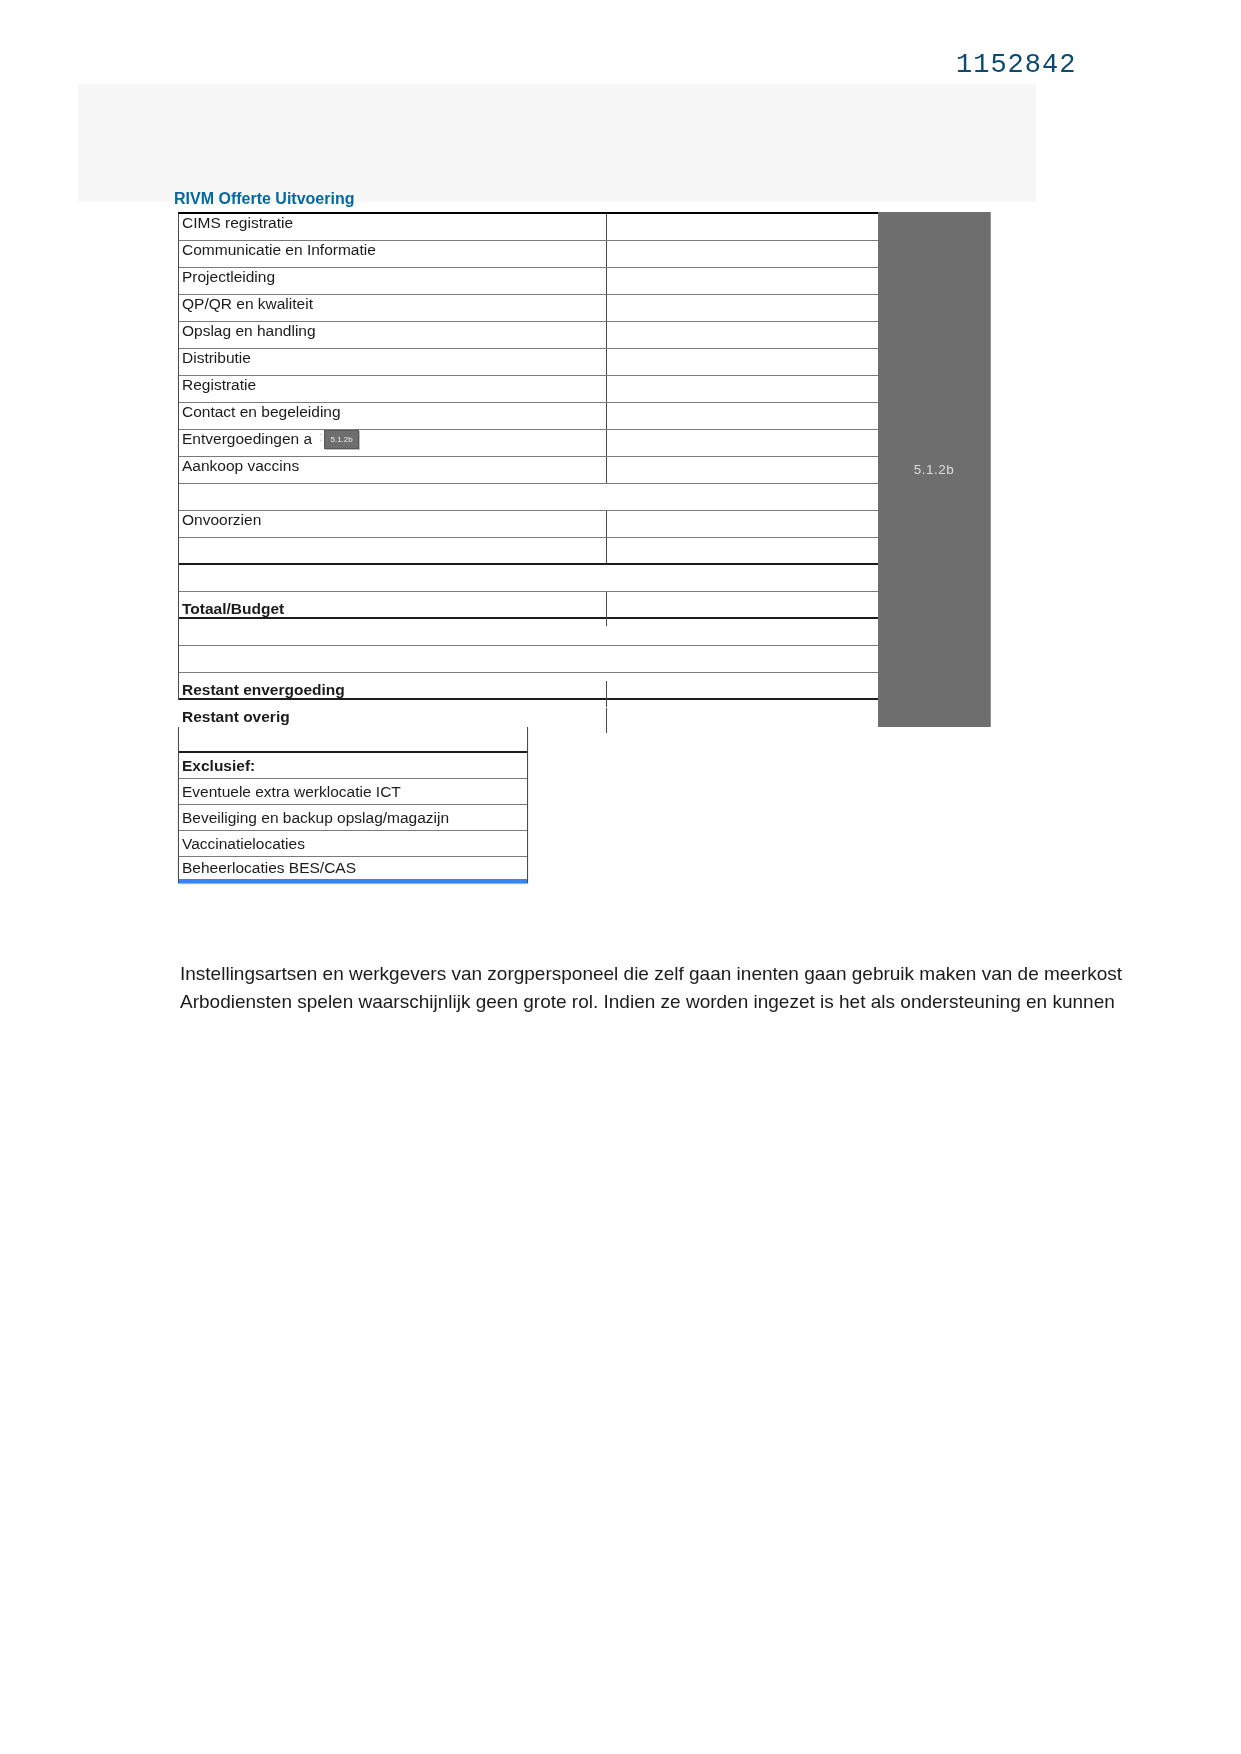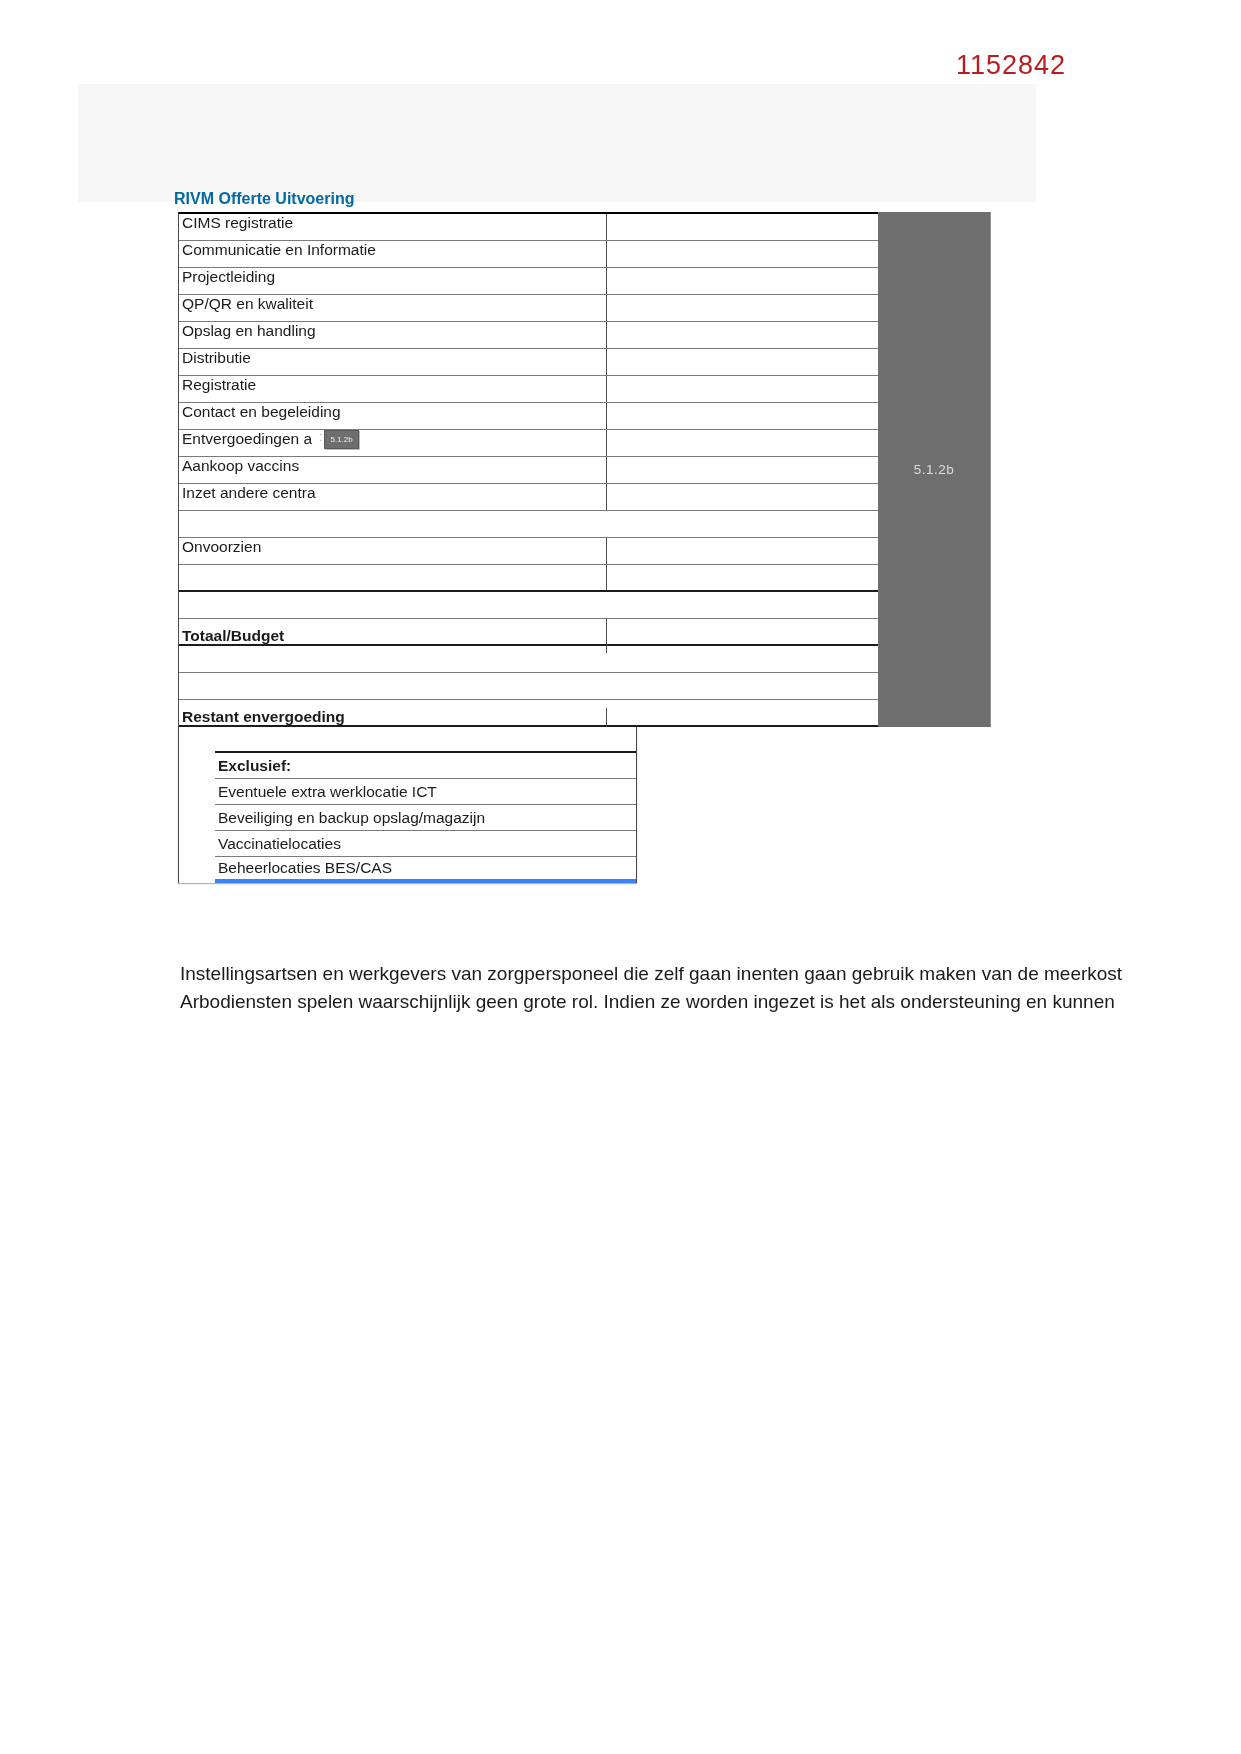--- a/index.html
+++ b/index.html
@@ -3,21 +3,21 @@
 <meta charset="utf-8">
 <style>
   html, body { margin: 0; padding: 0; }
   body {
     width: 1241px; height: 1754px; position: relative;
     background: #ffffff; overflow: hidden;
     font-family: "Liberation Sans", "DejaVu Sans", sans-serif;
     color: #1b1b1b;
   }
   .scan-band { position: absolute; left: 78px; top: 84px; width: 958px; height: 118px; background: #f7f7f7; }
-  .doc-number { position: absolute; left: 956px; top: 50px; font-size: 27px; letter-spacing: 1px; color: #b91c1c; }
+  .doc-number { position: absolute; left: 956px; top: 50px; font-size: 27px; letter-spacing: 1px; color: #0c4a6e; font-family: Liberation Mono, monospace; }
   .tbl-title { position: absolute; left: 174px; top: 190px; font-size: 16px; font-weight: 700; color: #0369a1; white-space: nowrap; }
 
   .main-table {
     position: absolute; left: 178px; top: 212px; width: 701px;
     border-top: 2px solid #000; border-left: 1px solid #4a4a4a;
     box-sizing: border-box; background: #fff;
   }
   .trow { display: flex; height: 27px; border-bottom: 1px solid #7a7a7a; box-sizing: border-box; }
   .trow.dark-bottom { border-bottom: 2px solid #1c1c1c; }
   .cell { box-sizing: border-box; height: 100%; }
@@ -30,23 +30,23 @@
   .trow.bold .lbl { font-weight: 700; margin-top: 35px; }
 
   .redact-mark { color: #b9b9b9; font-size: 12px; margin: 0 2px 0 7px; }
   .redact-box {
     display: inline-block; background: #6d6d6d; color: #efefec;
     font-size: 8px; line-height: 17px; height: 17px; padding: 0 5px;
     border: 1px solid #595959; box-shadow: 1px 1px 0 rgba(0,0,0,0.25);
   }
 
   .excl-table {
-    position: absolute; left: 178px; top: 727px; width: 459px;
+    position: absolute; left: 178px; top: 727px; width: 350px;
     border-left: 1px solid #4a4a4a; border-right: 1px solid #4a4a4a;
-    box-sizing: border-box; background: #fff; box-shadow: 0 1px 1px rgba(0,0,0,0.3); padding-left: 36px;
+    box-sizing: border-box; background: #fff; box-shadow: 0 1px 1px rgba(0,0,0,0.3);
   }
   .erow {
     height: 26px; border-bottom: 1px solid #7a7a7a; box-sizing: border-box;
     padding-left: 3px; font-size: 15.5px; white-space: nowrap; overflow: hidden;
     display: flex; align-items: center;
   }
   .erow.bold { font-weight: 700; }
   .erow.dark-bottom { border-bottom: 2px solid #1c1c1c; }
   .erow:last-child { border-bottom: 4px solid #3b82f6; }
 
@@ -129,26 +129,20 @@
       </div>
       <div class="cell val"></div>
     </div>
     <div class="trow">
       <div class="cell lbl">
         <span>Aankoop vaccins</span>
       </div>
       <div class="cell val"></div>
     </div>
     <div class="trow">
-      <div class="cell lbl">
-        <span>Inzet andere centra</span>
-      </div>
-      <div class="cell val"></div>
-    </div>
-    <div class="trow">
       <div class="cell val"></div>
     </div>
     <div class="trow">
       <div class="cell lbl">
         <span>Onvoorzien</span>
       </div>
       <div class="cell val"></div>
     </div>
     <div class="trow dark-bottom">
       <div class="cell lbl">

